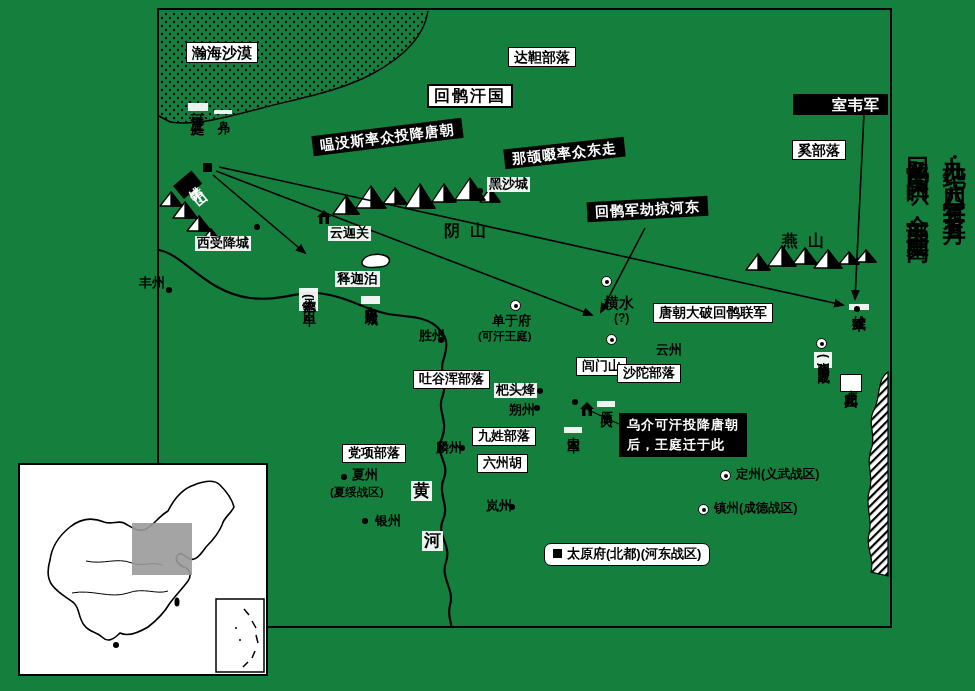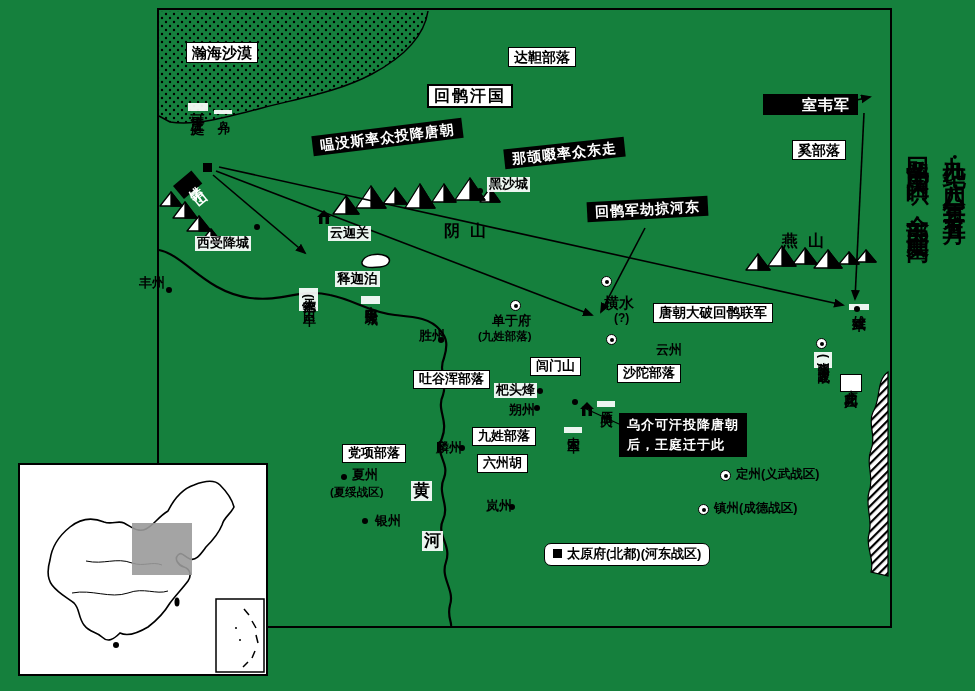--- a/index.html
+++ b/index.html
@@ -93,21 +93,21 @@
     </g>
 
     <rect x="203" y="163" width="9" height="9" fill="#000"></rect>
   </svg>
 
   <div class="frame"></div>
 
   <div class="lbl boxed" style="left:186px;top:42px;font-size:15px;">瀚海沙漠</div>
   <div class="lbl boxed" style="left:508px;top:47px;font-size:14px;">达靼部落</div>
   <div class="lbl boxed" style="left:427px;top:84px;font-size:16px;border-width:2px;letter-spacing:2px;">回鹘汗国</div>
-  <div class="lbl inv" style="left:763px;top:94px;font-size:15px;padding-left:39px;">室韦军</div>
+  <div class="lbl inv" style="left:793px;top:94px;font-size:15px;padding-left:39px;">室韦军</div>
   <div class="lbl boxed" style="left:792px;top:140px;font-size:14px;">奚部落</div>
 
   <div class="lbl vert halo" style="left:188px;top:103px;font-size:14px;">可汗王庭</div>
   <div class="lbl vert halo" style="left:214px;top:110px;font-size:12px;">乌介</div>
 
   <div class="lbl inv r-7" style="left:312px;top:127px;font-size:14px;">嗢没斯率众投降唐朝</div>
   <div class="lbl inv r-6" style="left:504px;top:143px;font-size:14px;">那颉啜率众东走</div>
   <div class="lbl inv r-3" style="left:587px;top:199px;font-size:14px;">回鹘军劫掠河东</div>
 
   <div class="lbl halo" style="left:487px;top:177px;">黑沙城</div>
@@ -126,21 +126,21 @@
   <div class="lbl" style="left:139px;top:276px;">丰州</div>
   <div class="dot" style="left:166px;top:287px;"></div>
 
   <div class="lbl vert halo" style="left:299px;top:288px;">天德军(田牟)</div>
   <div class="lbl vert halo" style="left:361px;top:296px;">中受降城</div>
 
   <div class="lbl" style="left:419px;top:329px;">胜州</div>
   <div class="dot" style="left:438px;top:337px;"></div>
 
   <div class="lbl" style="left:492px;top:314px;">单于府</div>
-  <div class="lbl" style="left:478px;top:330px;font-size:11.5px;">(九姓部落)</div>
+  <div class="lbl" style="left:478px;top:330px;font-size:11.5px;">(可汗王庭)</div>
   <div class="hq" style="left:510px;top:300px;"></div>
 
   <div class="lbl" style="left:604px;top:294px;font-size:15px;">横水</div>
   <div class="lbl" style="left:614px;top:312px;font-size:12px;">(?)</div>
   <div class="hq" style="left:601px;top:276px;"></div>
 
   <div class="lbl" style="left:620px;top:343px;margin-left:36px;">云州</div>
   <div class="hq" style="left:606px;top:334px;"></div>
 
   <div class="lbl boxed" style="left:653px;top:303px;font-size:13.5px;">唐朝大破回鹘联军</div>
@@ -150,21 +150,21 @@
 
   <div class="hq" style="left:816px;top:338px;"></div>
   <div class="lbl vert halo" style="left:814px;top:352px;font-size:12px;letter-spacing:1px;">幽州(卢龙战区)</div>
   <div class="lbl vert boxed" style="left:840px;top:374px;font-size:13.5px;padding:4px 2px;">卢龙兵团</div>
 
   <div class="lbl boxed" style="left:413px;top:370px;">吐谷浑部落</div>
 
   <div class="lbl halo" style="left:494px;top:383px;">杷头烽</div>
   <div class="dot" style="left:537px;top:388px;"></div>
 
-  <div class="lbl boxed" style="left:530px;top:357px;">闾门山</div>
+  <div class="lbl boxed" style="left:576px;top:357px;">闾门山</div>
   <div class="lbl boxed" style="left:617px;top:364px;">沙陀部落</div>
 
   <div class="lbl" style="left:509px;top:403px;">朔州</div>
   <div class="dot" style="left:534px;top:405px;"></div>
 
   <div class="lbl vert halo" style="left:597px;top:401px;font-size:12.5px;">雁门关</div>
   <div class="lbl vert halo" style="left:564px;top:427px;font-size:12.5px;">大同军</div>
   <div class="dot" style="left:572px;top:399px;"></div>
 
   <div class="lbl inv" style="left:619px;top:413px;line-height:1.55;">

